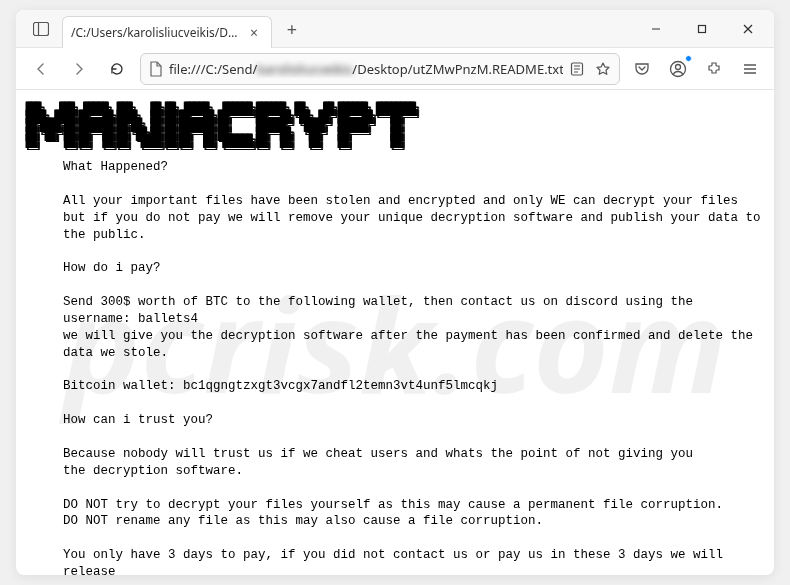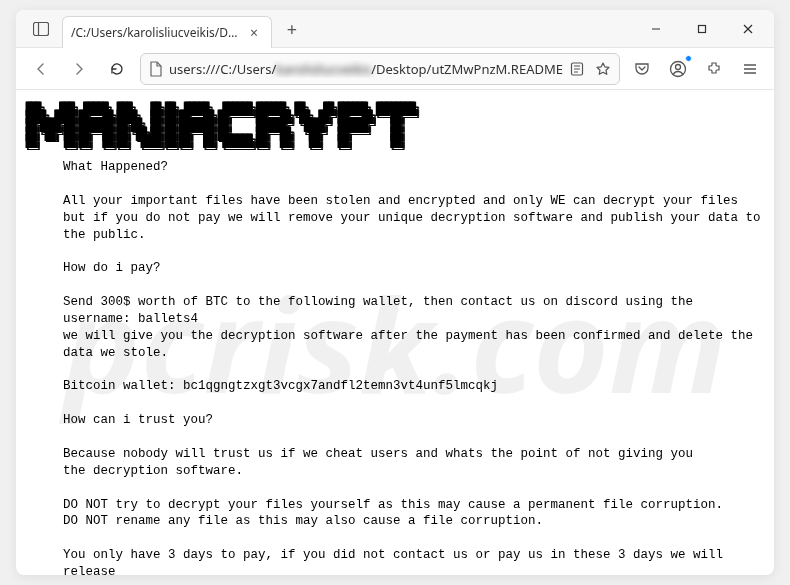--- a/index.html
+++ b/index.html
@@ -230,21 +230,21 @@
     </div>
 
     <div class="urlbar">
       <span>
         <svg width="14" height="16" viewBox="0 0 14 16">
             <path d="M2 1h6l4 4v10H2z" fill="none" stroke="#666" stroke-width="1.2"></path>
             <path d="M8 1v4h4" fill="none" stroke="#666" stroke-width="1.2"></path>
           </svg>
       </span>
       <span class="urlbar-text">
-        <span>users:///C:/Users/</span><span class="blur">karolisliucveikis</span><span>/Desktop/utZMwPnzM.README.txt</span>
+        <span>file:///C:/Send/</span><span class="blur">karolisliucveikis</span><span>/Desktop/utZMwPnzM.README.txt</span>
       </span>
       <span class="urlbar-right">
         <span>
           <svg width="16" height="16" viewBox="0 0 16 16">
               <rect x="2.5" y="2" width="11" height="12" rx="1.5" fill="none" stroke="currentColor" stroke-width="1.2"></rect>
               <line x1="5" y1="5" x2="11" y2="5" stroke="currentColor" stroke-width="1.1"></line>
               <line x1="5" y1="8" x2="11" y2="8" stroke="currentColor" stroke-width="1.1"></line>
               <line x1="5" y1="11" x2="9" y2="11" stroke="currentColor" stroke-width="1.1"></line>
             </svg>
         </span>

